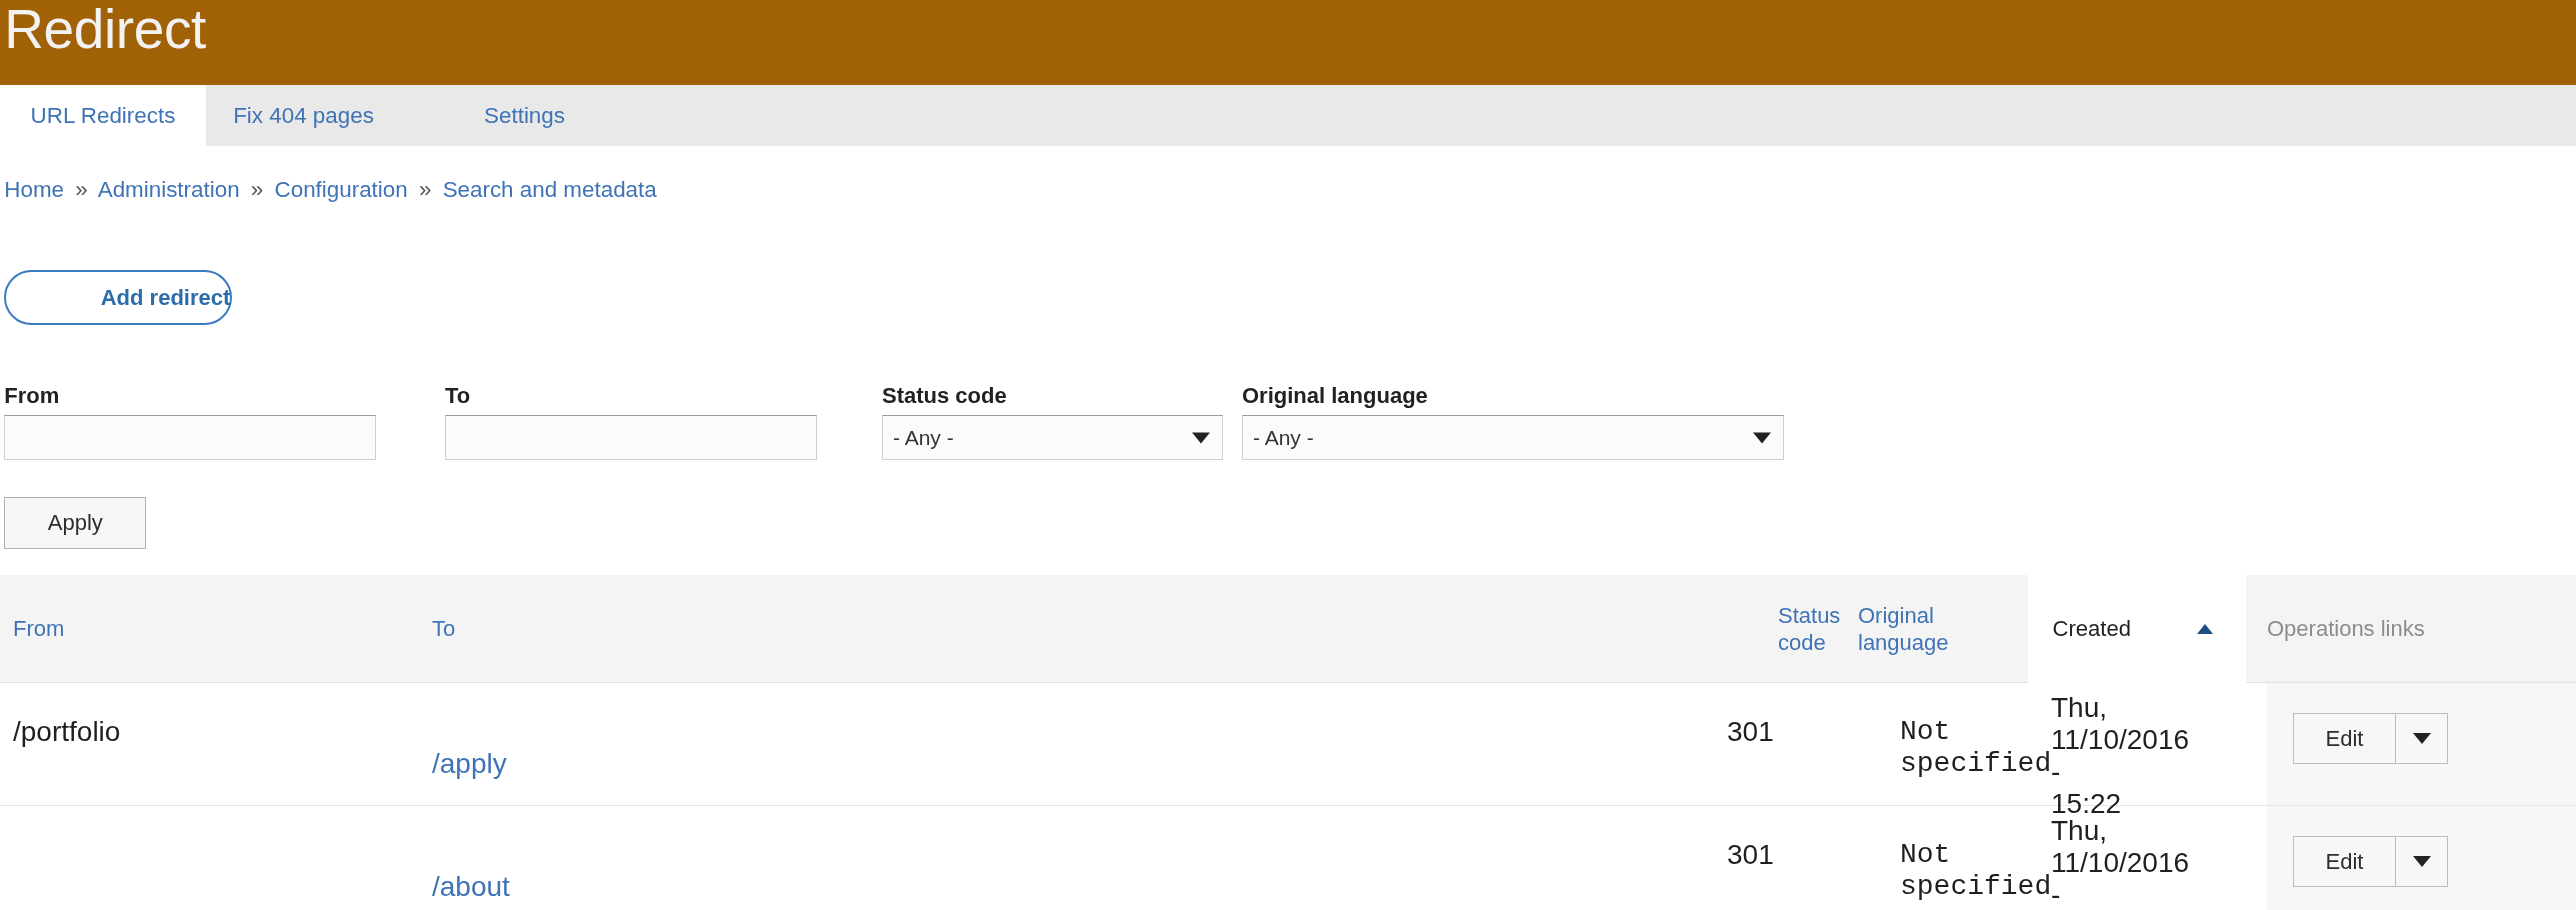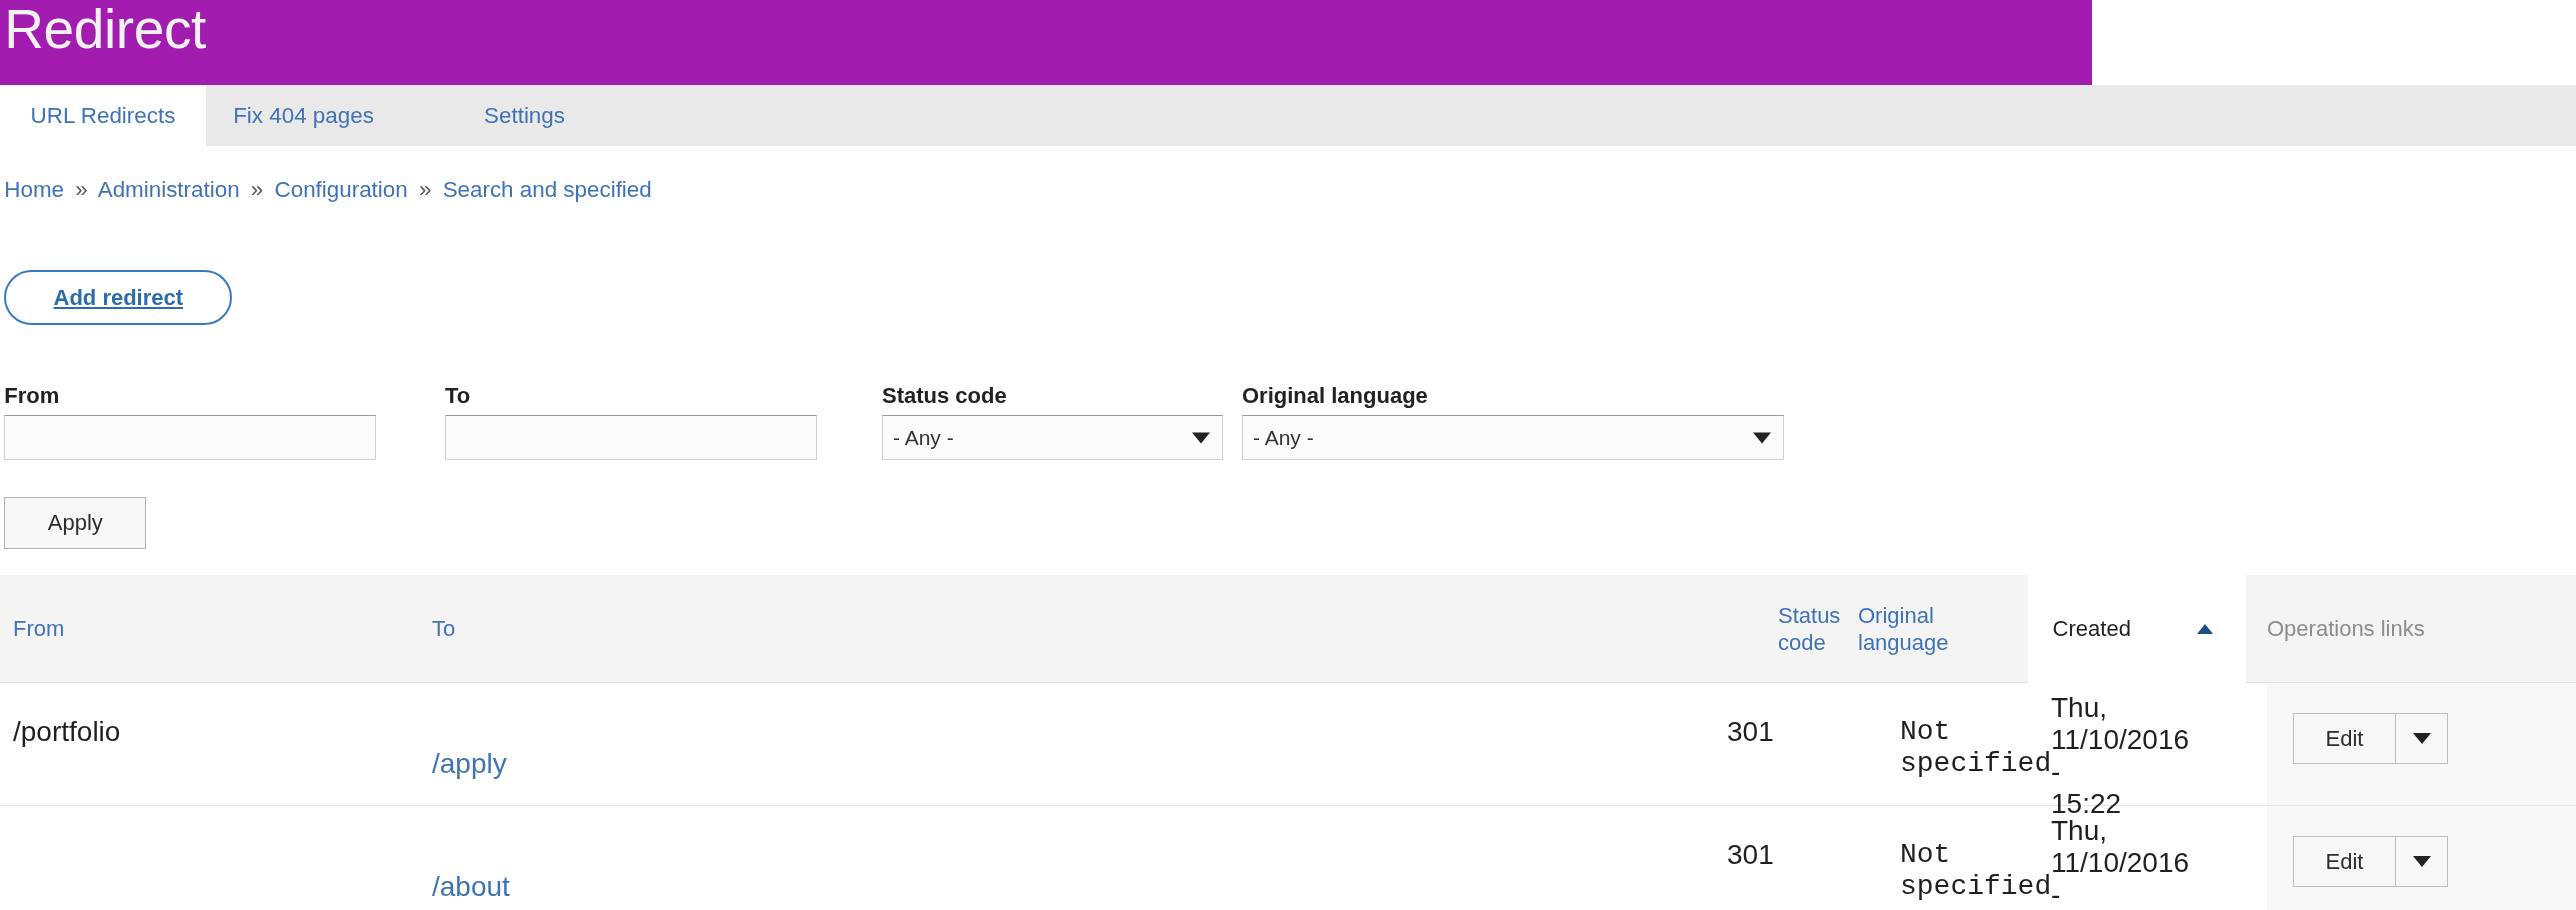--- a/index.html
+++ b/index.html
@@ -7,22 +7,22 @@
   html, body {
     width:2576px; height:911px;
     background:#ffffff; overflow:hidden;
     font-family:"Liberation Sans", sans-serif;
     -webkit-font-smoothing:antialiased;
   }
   body { position:relative; }
 
   
   .page-header {
-    position:absolute; left:0; top:0; width:2092px; height:85px;
-    background:#a21caf;
+    position:absolute; left:0; top:0; width:2576px; height:85px;
+    background:#a16207;
   }
   .page-title {
     position:absolute; left:4.3px; top:-13px;
     font-size:55px; font-weight:300; color:#f2f2f2;
     letter-spacing:-0.4px; line-height:85px;
     font-family:"Liberation Sans", sans-serif;
   }
 
   
   .tabs {
@@ -50,23 +50,22 @@
   .breadcrumb .crumb { color:#3f73b5; cursor:pointer; }
   .breadcrumb .sep { color:#595959; padding:0 5px; }
 
   
   .add-redirect {
     position:absolute; left:4.3px; top:270px;
     width:228px; height:55px;
     border:2.2px solid #3a7bbf; border-radius:29px;
     background:#ffffff; color:#2c6ca8;
     font-size:22px; font-weight:bold; cursor:pointer;
-    display:flex; align-items:center; justify-content:center;
-    font-family:"Liberation Sans", sans-serif;
-    text-decoration:underline;
+    display:flex; align-items:center; justify-content:flex-end;
+    font-family:"Liberation Sans", sans-serif;
   }
 
   
   .filters { position:absolute; left:0; top:383px; width:2576px; }
   .filter-label {
     position:absolute; top:0;
     font-size:22px; font-weight:bold; color:#222222;
     font-family:"Liberation Sans", sans-serif;
   }
   .filter-input {
@@ -219,21 +218,21 @@
   </div>
 </div>
 
 <div class="breadcrumb">
   <span class="crumb">Home</span>
   <span class="sep">»</span>
   <span class="crumb">Administration</span>
   <span class="sep">»</span>
   <span class="crumb">Configuration</span>
   <span class="sep">»</span>
-  <span class="crumb">Search and specified</span>
+  <span class="crumb">Search and metadata</span>
 </div>
 
 <div class="add-redirect">
   <span>Add redirect</span>
 </div>
 
 <div class="filters">
   <div class="filter-label f-from-label">From</div>
   <input class="filter-input f-from-input" type="text" value="" style="">
 

